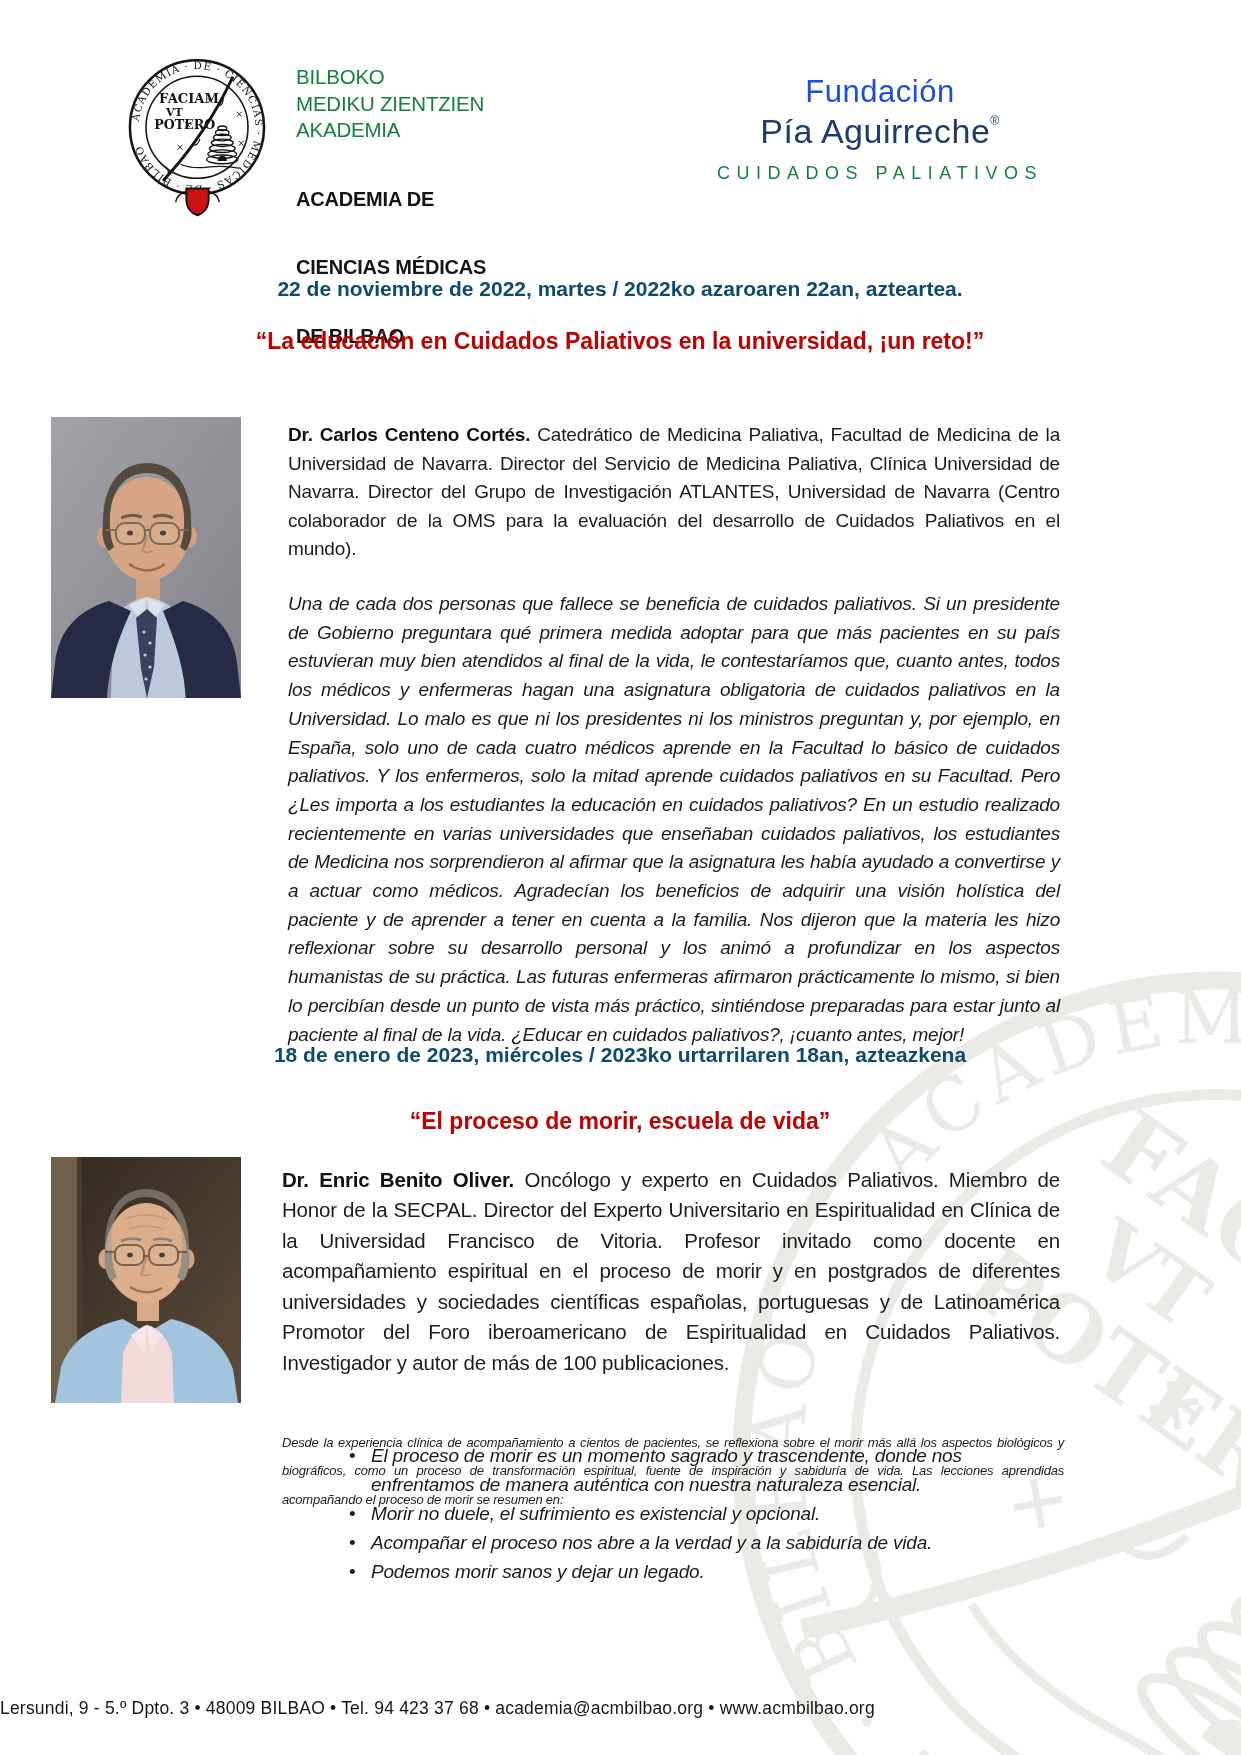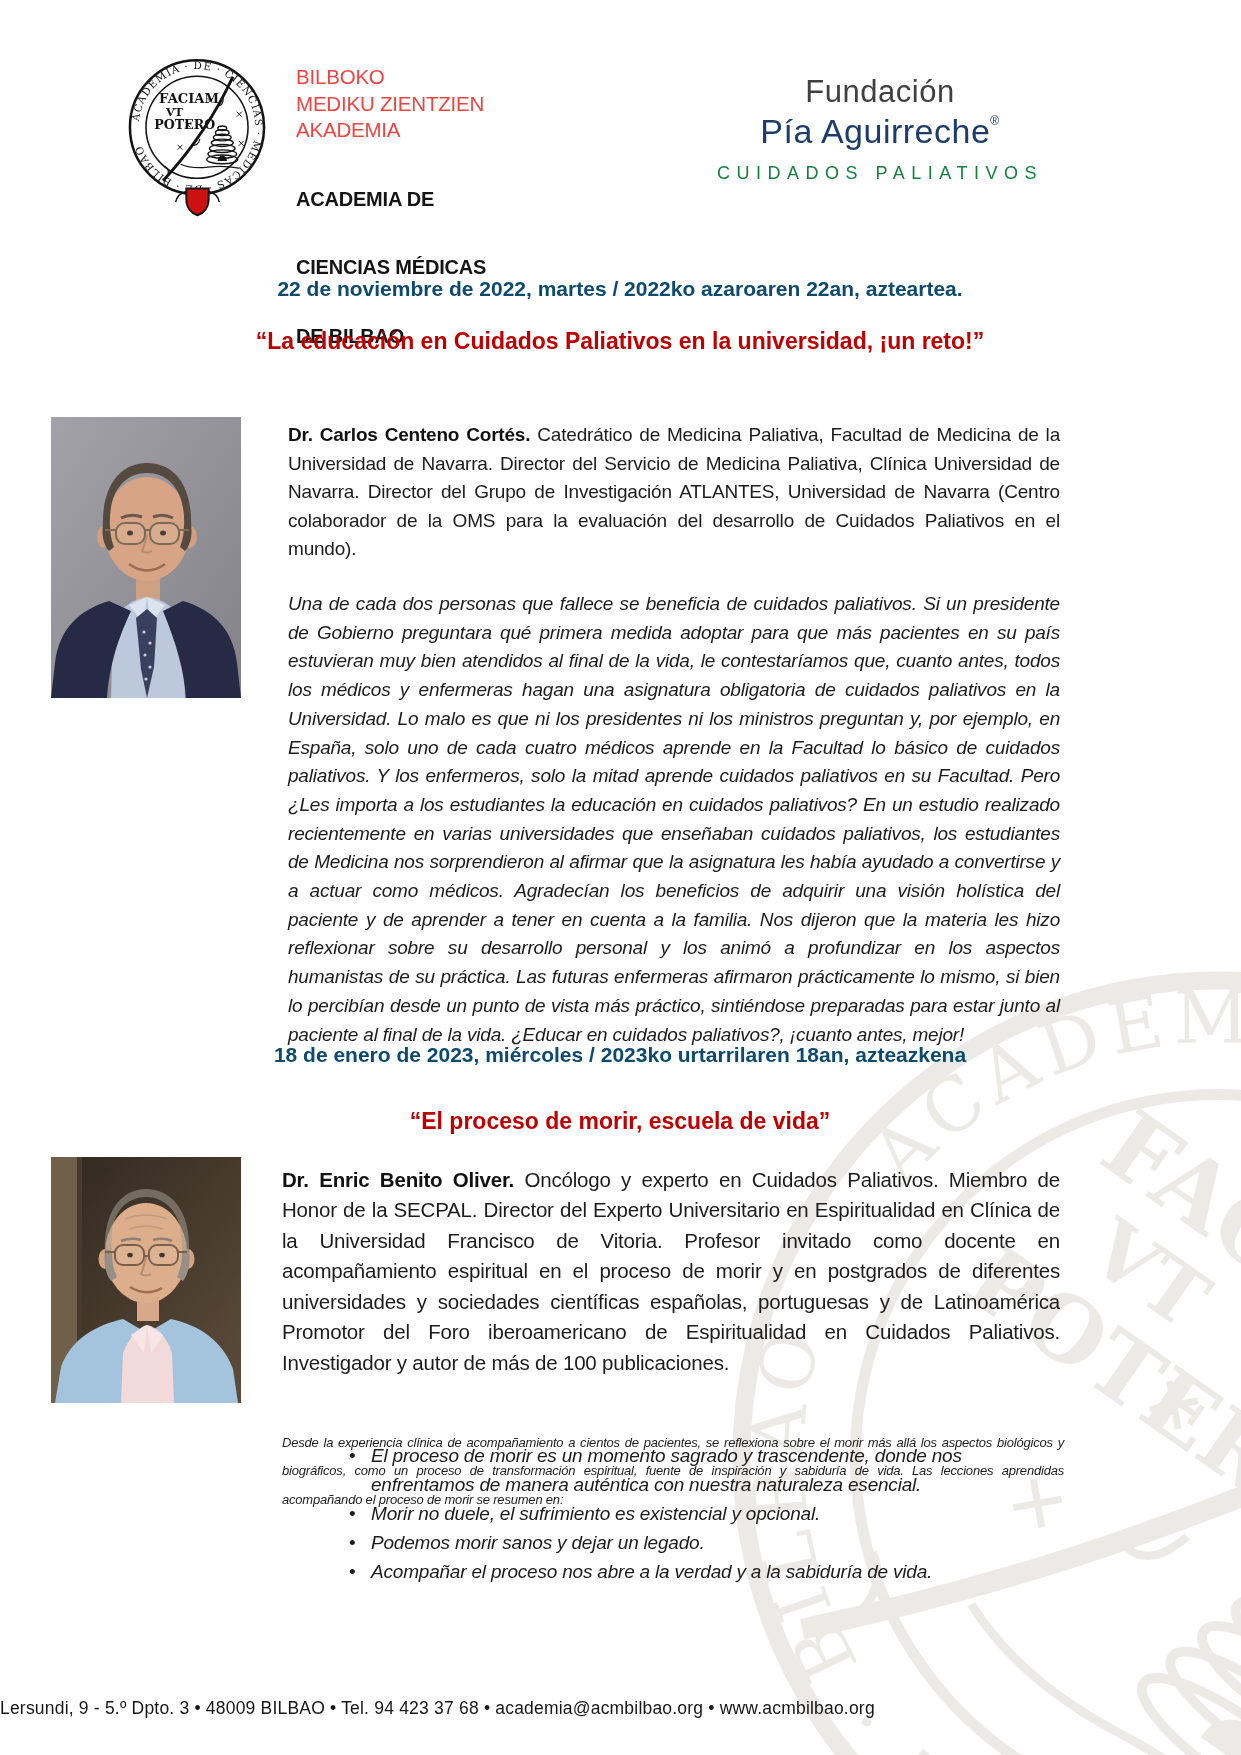--- a/index.html
+++ b/index.html
@@ -10,25 +10,25 @@
   }
   .abs{position:absolute;}
 
   
   .watermark{position:absolute;left:700px;top:958px;width:980px;height:1132px;
     color:#8d8579;opacity:0.17;pointer-events:none;}
 
   
   .seal-logo{position:absolute;left:128px;top:58px;width:138px;height:160px;color:#141414;--shield-fill:#cc1111;}
   .academy-text{position:absolute;left:296px;top:64px;letter-spacing:-0.2px;}
-  .academy-text .eu div{font-size:20.5px;line-height:26.5px;font-weight:400;color:#ef4444;}
+  .academy-text .eu div{font-size:20.5px;line-height:26.5px;font-weight:400;color:#15803d;}
   .academy-text .es{margin-top:7px;}
   .academy-text .es div{font-size:20px;line-height:26.5px;font-weight:700;color:#141414;margin-top:42px;}
   .foundation{position:absolute;left:695px;top:74px;width:370px;text-align:center;}
-  .f-line1{font-size:31px;color:#404040;letter-spacing:0.5px;}
+  .f-line1{font-size:31px;color:#1d4ed8;letter-spacing:0.5px;}
   .f-line2{font-size:34px;color:#1d3c6a;letter-spacing:0.5px;margin-top:2px;}
   .f-line2 sup{font-size:12px;vertical-align:18px;}
   .f-tag{margin-top:12px;font-size:18px;letter-spacing:6.5px;color:#15803d;font-weight:400;text-align:center;}
 
   
   .date-line{left:180px;width:880px;text-align:center;font-weight:700;font-size:21px;color:#0c4a6e;}
   .session-title{left:170px;width:900px;text-align:center;font-weight:700;font-size:23px;color:#bf0000;}
   .bio,.abstract{ text-align:justify;color:#1c1c1c;}
   .bio b{color:#111;}
   .abstract{font-style:italic;}
@@ -211,22 +211,22 @@
       </svg>
     </div>
 
     <p class="abs bio bio-2"><b>Dr. Enric Benito Oliver.</b> <span>Oncólogo y experto en Cuidados Paliativos. Miembro de Honor de la SECPAL. Director del Experto Universitario en Espiritualidad en Clínica de la Universidad Francisco de Vitoria. Profesor invitado como docente en acompañamiento espiritual en el proceso de morir y en postgrados de diferentes universidades y sociedades científicas españolas, portuguesas y de Latinoamérica Promotor del Foro iberoamericano de Espiritualidad en Cuidados Paliativos. Investigador y autor de más de 100 publicaciones.</span></p>
 
     <p class="abs abstract abstract-2">Desde la experiencia clínica de acompañamiento a cientos de pacientes, se reflexiona sobre el morir más allá los aspectos biológicos y biográficos, como un proceso de transformación espiritual, fuente de inspiración y sabiduría de vida. Las lecciones aprendidas acompañando el proceso de morir se resumen en:</p>
 
     <ul class="abs bullets">
         <li>El proceso de morir es un momento sagrado y trascendente, donde nos enfrentamos de manera auténtica con nuestra naturaleza esencial.</li>
         <li>Morir no duele, el sufrimiento es existencial y opcional.</li>
+        <li>Acompañar el proceso nos abre a la verdad y a la sabiduría de vida.</li>
         <li>Podemos morir sanos y dejar un legado.</li>
-        <li>Acompañar el proceso nos abre a la verdad y a la sabiduría de vida.</li>
       </ul>
   </section>
 
   <footer class="abs page-footer">
     <span>Lersundi, 9 - 5.º Dpto. 3 • 48009 BILBAO • Tel. 94 423 37 68 • academia@acmbilbao.org • www.acmbilbao.org</span>
   </footer>
 
 </div>
 
 </body></html>

